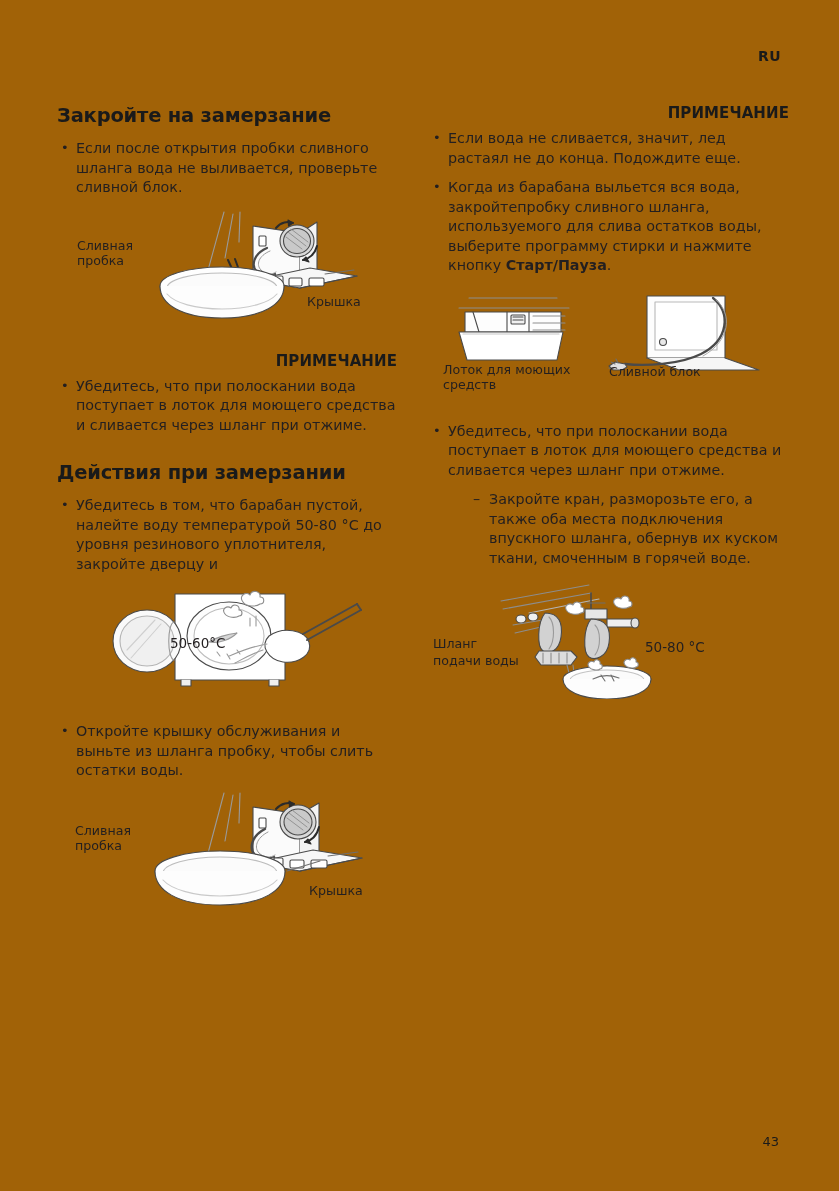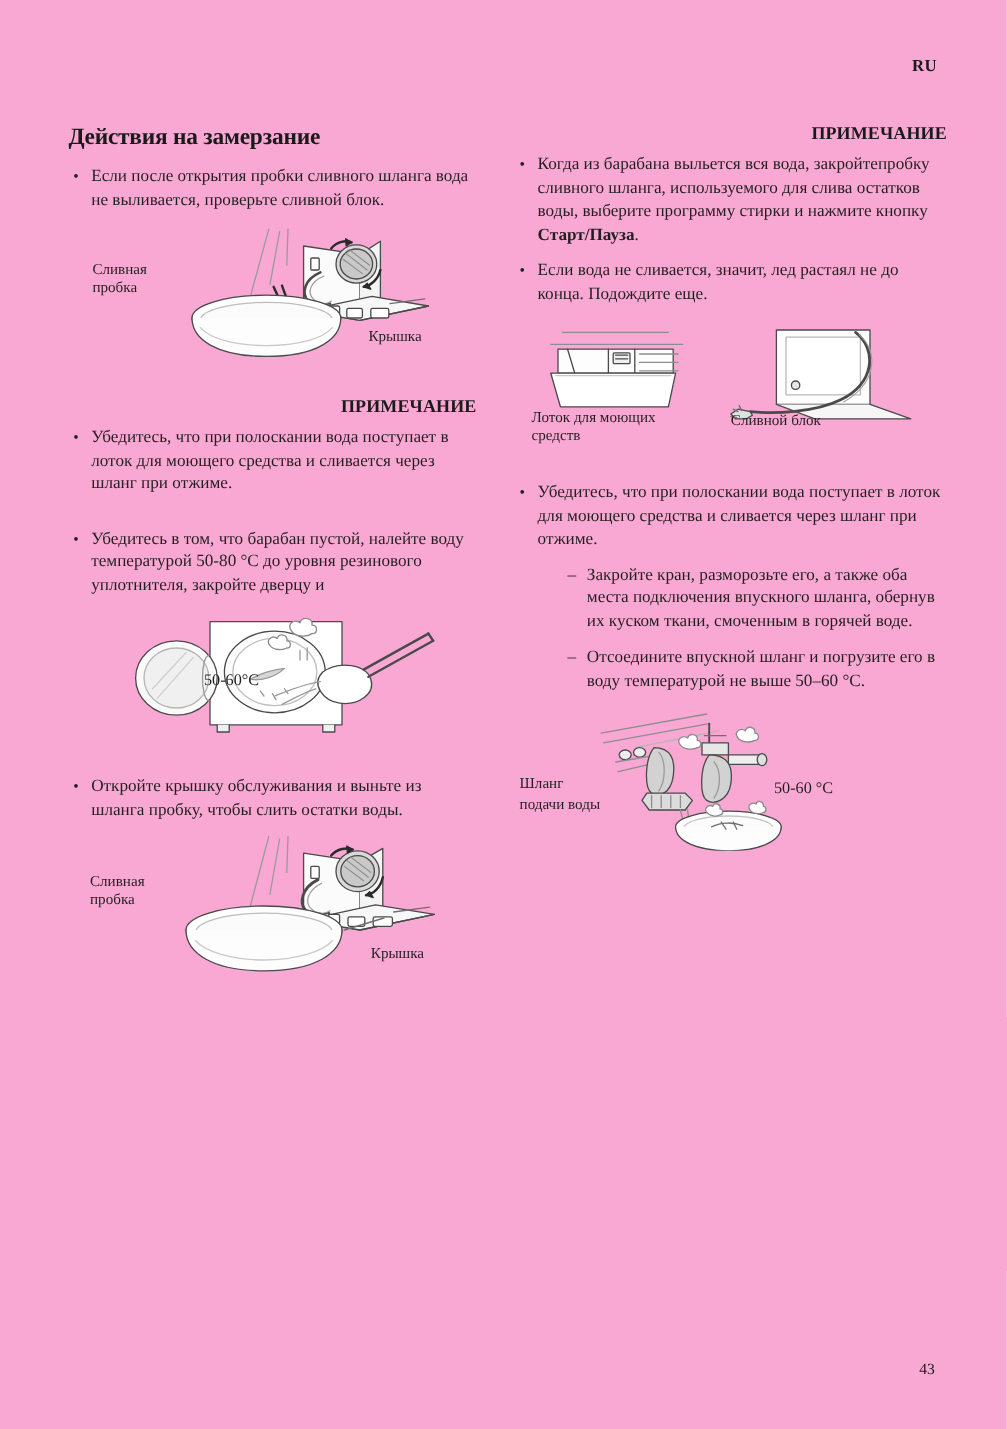--- a/index.html
+++ b/index.html
@@ -11,22 +11,21 @@
     width: 839px;
     height: 1191px;
     position: relative;
     font-family: "DejaVu Sans", "Liberation Sans", sans-serif;
     color: #231f20;
     overflow: hidden;
   }
   .page {
     position: absolute;
     inset: 0;
-    background: #f9a8d4;
-    font-family: Liberation Serif, serif;
+    background: #a16207;
   }
   
   .lang-tag {
     position: absolute;
     top: 48px;
     right: 58px;
     font-size: 14px;
     font-weight: bold;
     letter-spacing: 0.4px;
     color: #1a1a1a;
@@ -125,21 +124,21 @@
 </style>
 </head>
 <body>
 
 <div class="page">
 
   <div class="lang-tag">RU</div>
 
   <div class="col col-left">
 
-    <h2 class="sect">Действия на замерзание</h2>
+    <h2 class="sect">Закройте на замерзание</h2>
 
     <ul class="bullets">
       <li>Если после открытия пробки сливного шланга вода не выливается, проверьте сливной блок.</li>
     </ul>
 
     <div class="figure" style="height:118px;">
       <svg width="340" height="118" viewBox="0 0 340 118" fill="none" stroke="#4a4a4a" stroke-width="1.1" stroke-linecap="round" stroke-linejoin="round">
 
         <path d="M167 4 L150 66" stroke="#9a9a9a"></path>
         <path d="M176 6 L168 50" stroke="#9a9a9a"></path>
@@ -185,20 +184,21 @@
 
     <div class="spacer-24"></div>
 
     <h3 class="note-head">ПРИМЕЧАНИЕ</h3>
     <ul class="bullets">
       <li>Убедитесь, что при полоскании вода поступает в лоток для моющего средства и сливается через шланг при отжиме.</li>
     </ul>
 
     <div class="spacer-16"></div>
 
+    <h2 class="sect">Действия при замерзании</h2>
 
     <ul class="bullets">
       <li>Убедитесь в том, что барабан пустой, налейте воду температурой 50-80 °C до уровня резинового уплотнителя, закройте дверцу и</li>
     </ul>
 
     <div class="figure" style="height:112px;">
       <svg width="340" height="112" viewBox="0 0 340 112" fill="none" stroke="#4a4a4a" stroke-width="1.1" stroke-linecap="round" stroke-linejoin="round">
 
         <path d="M118 10 L228 10 L228 96 L118 96 Z" fill="#ffffff"></path>
         <path d="M124 96 l0 6 l10 0 l0 -6 M212 96 l0 6 l10 0 l0 -6" fill="#efefef"></path>
@@ -272,22 +272,22 @@
       <div class="fig-label" style="left:252px; top:92px;">Крышка</div>
     </div>
 
   </div>
 
   <div class="col col-right">
 
     <h3 class="note-head">ПРИМЕЧАНИЕ</h3>
 
     <ul class="bullets">
+      <li>Если вода не сливается, значит, лед растаял не до конца. Подождите еще.</li>
       <li><span>Когда из барабана выльется вся вода, закройтепробку сливного шланга, используемого для слива остатков воды, выберите программу стирки и нажмите кнопку </span><b>Старт/Пауза</b><span>.</span></li>
-      <li>Если вода не сливается, значит, лед растаял не до конца. Подождите еще.</li>
     </ul>
 
     <div class="figure" style="height:110px;">
       <svg width="360" height="110" viewBox="0 0 360 110" fill="none" stroke="#4a4a4a" stroke-width="1.1" stroke-linecap="round" stroke-linejoin="round">
 
         <path d="M40 12 L128 12" stroke="#8d8d8d"></path>
         <path d="M30 22 L140 22" stroke="#8d8d8d"></path>
         <path d="M36 26 L132 26 L132 46 L36 46 Z" fill="#fdfdfd"></path>
         <path d="M44 26 L50 46 M78 26 L78 46 M100 26 L100 46"></path>
         <rect x="82" y="29" width="14" height="9" rx="1" fill="#f0f0f0"></rect>
@@ -314,21 +314,20 @@
     </div>
 
     <div class="spacer-24"></div>
 
     <ul class="bullets">
       <li>Убедитесь, что при полоскании вода поступает в лоток для моющего средства и сливается через шланг при отжиме.</li>
     </ul>
 
     <ul class="dashes">
       <li>Закройте кран, разморозьте его, а также оба места подключения впускного шланга, обернув их куском ткани, смоченным в горячей воде.</li>
-      <li>Отсоедините впускной шланг и погрузите его в воду температурой не выше 50–60 °C.</li>
     </ul>
 
     <div class="figure" style="height:120px;">
       <svg width="360" height="120" viewBox="0 0 360 120" fill="none" stroke="#4a4a4a" stroke-width="1.1" stroke-linecap="round" stroke-linejoin="round">
 
         <path d="M72 22 L160 6" stroke="#8d8d8d"></path>
         <path d="M74 30 L162 14" stroke="#8d8d8d"></path>
         <path d="M100 34 L170 20" stroke="#b4b4b4"></path>
 
         <ellipse cx="92" cy="40" rx="5" ry="4" fill="#efefef"></ellipse>
@@ -361,19 +360,19 @@
         <path d="M134 100 C134 112 152 120 178 120 C204 120 222 112 222 100" fill="#fdfdfd"></path>
 
         <path d="M160 88 c-3 -4 2 -7 5 -5 c1 -4 7 -2 6 2 c3 0 3 5 0 5 c-2 2 -9 1 -11 -2 Z" fill="#fff" stroke="#8c8c8c"></path>
         <path d="M196 86 c-3 -4 2 -7 5 -5 c1 -4 7 -2 6 2 c3 0 3 5 0 5 c-2 2 -9 1 -11 -2 Z" fill="#fff" stroke="#8c8c8c"></path>
 
         <path d="M164 100 c8 -4 18 -4 26 -1" stroke="#6f6f6f"></path>
         <path d="M172 96 l4 6 M182 96 l3 6" stroke="#6f6f6f"></path>
       </svg>
       <div class="fig-label" style="left:4px; top:56px; line-height:17px;">Шланг
 подачи воды</div>
-      <div class="fig-temp" style="left:216px; top:60px;">50-60 °C</div>
+      <div class="fig-temp" style="left:216px; top:60px;">50-80 °C</div>
     </div>
 
   </div>
 
   <div class="page-number">43</div>
 </div>
 
 </body></html>

